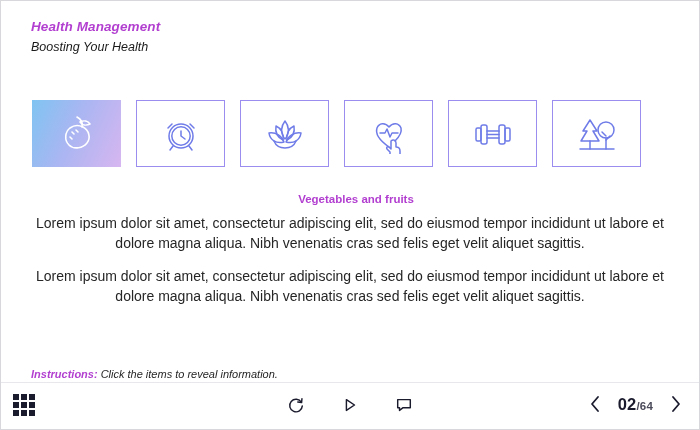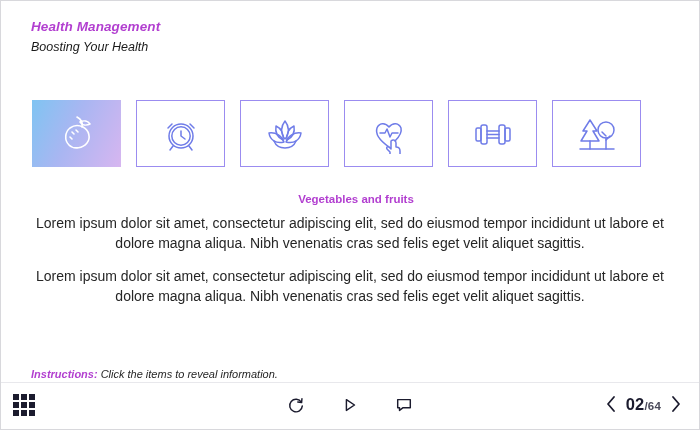--- a/index.html
+++ b/index.html
@@ -158,21 +158,21 @@
     align-items: center;
     justify-content: center;
     cursor: pointer;
   }
   .pager {
     position: absolute;
     right: 14px;
     top: 10px;
     display: flex;
     align-items: center;
-    gap: 6px;
+    gap: 14px;
   }
   .chev {
     width: 18px;
     height: 22px;
     display: flex;
     align-items: center;
     justify-content: center;
     cursor: pointer;
   }
   .page-num {

